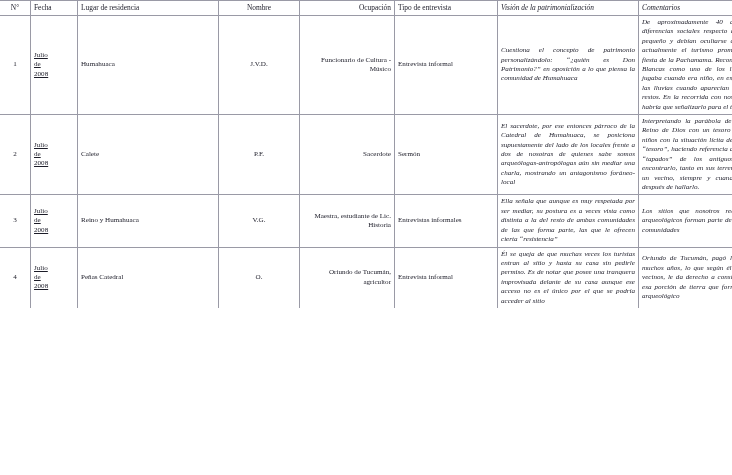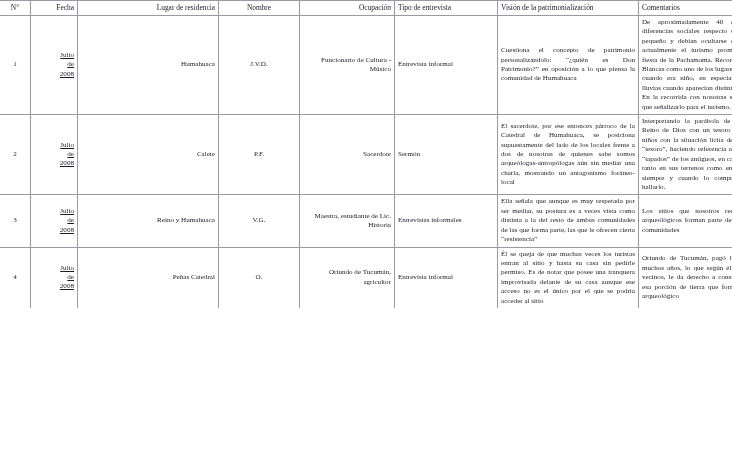--- a/index.html
+++ b/index.html
@@ -43,33 +43,34 @@
     vertical-align: middle;
   }
   thead th:first-child { border-left: none; }
   thead th:last-child  { border-right: none; }
 
   tbody td:first-child { border-left: none; }
   tbody td:last-child  { border-right: none; }
   tbody tr:last-child td { border-bottom: none; }
 
   .c-num       { width: 24px;  text-align: center; }
-  .c-fecha     { width: 40px;  text-align: right; }
-  .c-lugar     { width: 134px; text-align: right; }
+  .c-fecha     { width: 40px;  text-align: left; }
+  .c-lugar     { width: 134px; text-align: left; }
   .c-nombre    { width: 74px;  text-align: center; }
   .c-ocupacion { width: 88px;  text-align: right; }
   .c-tipo      { width: 96px;  text-align: left; }
   .c-vision    { width: 134px; text-align: justify; }
   .c-coment    { width: 142px; text-align: justify; }
 
   .c-vision, .c-coment {
     vertical-align: top;
     padding-top: 3px;
     line-height: 1.33;
     hyphens: auto;
+    font-style: italic;
     -webkit-hyphens: auto;
   }
   .c-vision { text-align-last: left; }
   .c-coment { text-align-last: left; }
 
   .fecha-line { display: block; text-decoration: underline; }
 </style>
 </head>
 <body>
 

